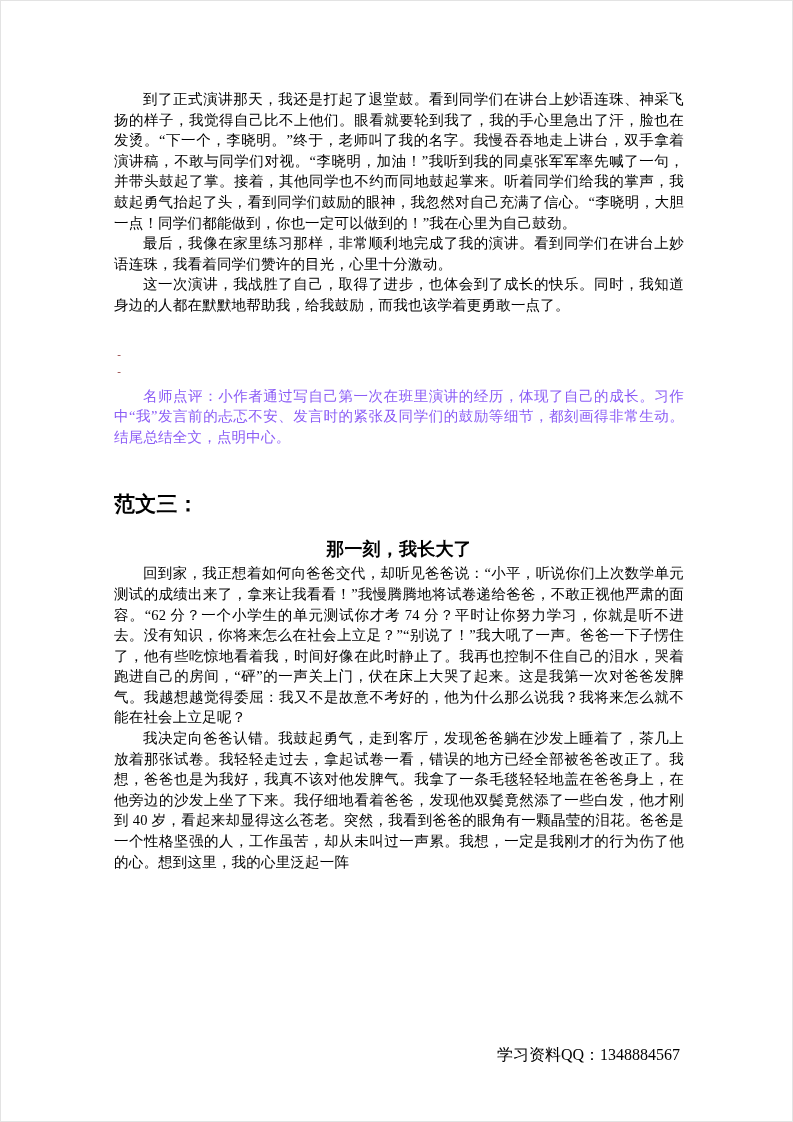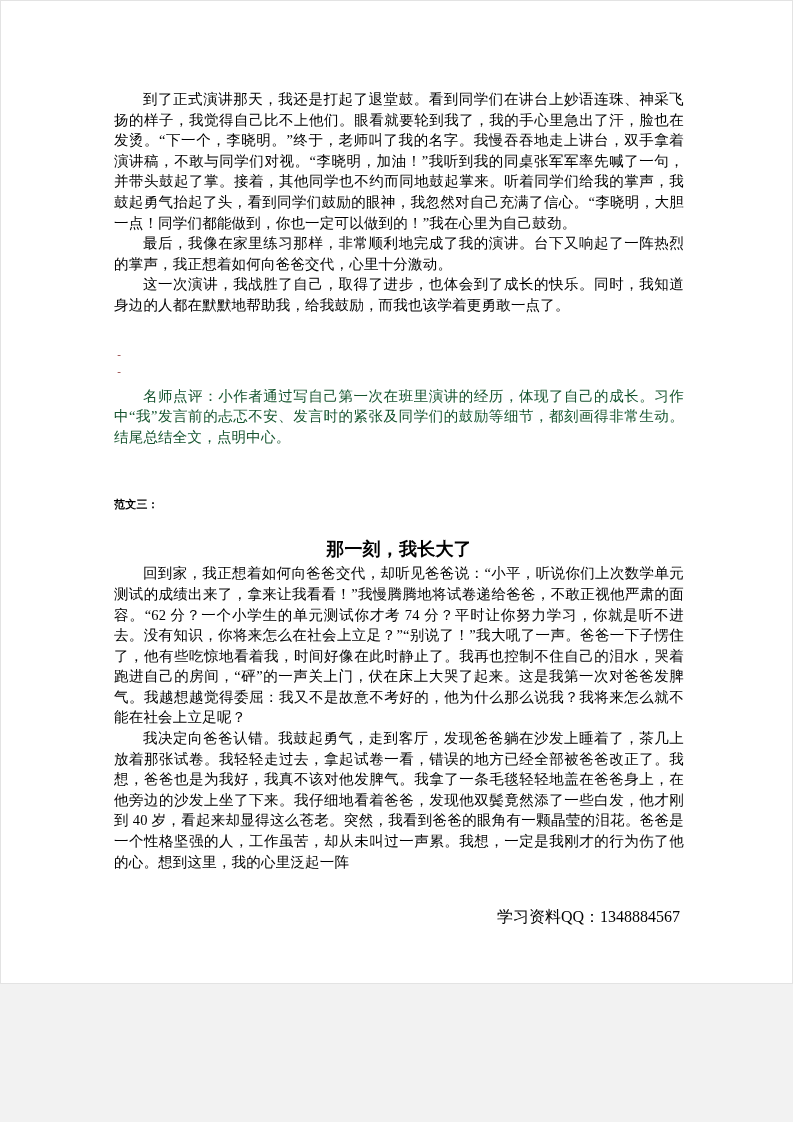--- a/index.html
+++ b/index.html
@@ -3,21 +3,21 @@
 <meta charset="utf-8">
 <style>
   html, body {
     margin: 0;
     padding: 0;
     background: #f2f2f2;
   }
   .page {
     position: relative;
     width: 793px;
-    height: 984px;
+    height: 1122px;
     margin: 0 auto;
     background: #ffffff;
     border: 1px solid #e3e3e3;
     box-sizing: border-box;
     overflow: hidden;
     font-family: "Liberation Serif", "DejaVu Serif", serif;
     color: #000000;
   }
   .content {
     position: absolute;
@@ -39,27 +39,27 @@
     margin-bottom: 6px;
   }
   .stray-mark {
     display: block;
     font-size: 11px;
     line-height: 17px;
     color: #8a2f2f;
     text-indent: 0.3em;
   }
   .teacher-comment {
-    color: #14532d;
+    color: #8b5cf6;
   }
   .section-heading {
     margin: 46px 0 0 0;
     font-family: "Liberation Sans", "DejaVu Sans", sans-serif;
     font-weight: bold;
-    font-size: 11px;
+    font-size: 21px;
     line-height: 22px;
     text-indent: 0;
   }
   .essay-title {
     margin: 22px 0 2px 0;
     font-family: "Liberation Sans", "DejaVu Sans", sans-serif;
     font-weight: bold;
     font-size: 18px;
     line-height: 24px;
     text-align: center;
@@ -75,21 +75,21 @@
     font-family: "Liberation Serif", "DejaVu Serif", serif;
   }
 </style>
 </head>
 <body>
 
 <div class="page">
   <div class="content">
 
     <p class="para">到了正式演讲那天，我还是打起了退堂鼓。看到同学们在讲台上妙语连珠、神采飞扬的样子，我觉得自己比不上他们。眼看就要轮到我了，我的手心里急出了汗，脸也在发烫。“下一个，李晓明。”终于，老师叫了我的名字。我慢吞吞地走上讲台，双手拿着演讲稿，不敢与同学们对视。“李晓明，加油！”我听到我的同桌张军军率先喊了一句，并带头鼓起了掌。接着，其他同学也不约而同地鼓起掌来。听着同学们给我的掌声，我鼓起勇气抬起了头，看到同学们鼓励的眼神，我忽然对自己充满了信心。“李晓明，大胆一点！同学们都能做到，你也一定可以做到的！”我在心里为自己鼓劲。</p>
-    <p class="para">最后，我像在家里练习那样，非常顺利地完成了我的演讲。台下又响起了一阵热烈的掌声，我正想着如何向爸爸交代，心里十分激动。</p>
+    <p class="para">最后，我像在家里练习那样，非常顺利地完成了我的演讲。看到同学们在讲台上妙语连珠，我看着同学们赞许的目光，心里十分激动。</p>
     <p class="para">这一次演讲，我战胜了自己，取得了进步，也体会到了成长的快乐。同时，我知道身边的人都在默默地帮助我，给我鼓励，而我也该学着更勇敢一点了。</p>
 
     <div class="stray-marks">
       <span class="stray-mark">-</span>
       <span class="stray-mark">-</span>
     </div>
 
     <p class="para teacher-comment">名师点评：小作者通过写自己第一次在班里演讲的经历，体现了自己的成长。习作中“我”发言前的忐忑不安、发言时的紧张及同学们的鼓励等细节，都刻画得非常生动。结尾总结全文，点明中心。</p>
 
     <p class="para section-heading">范文三：</p>

